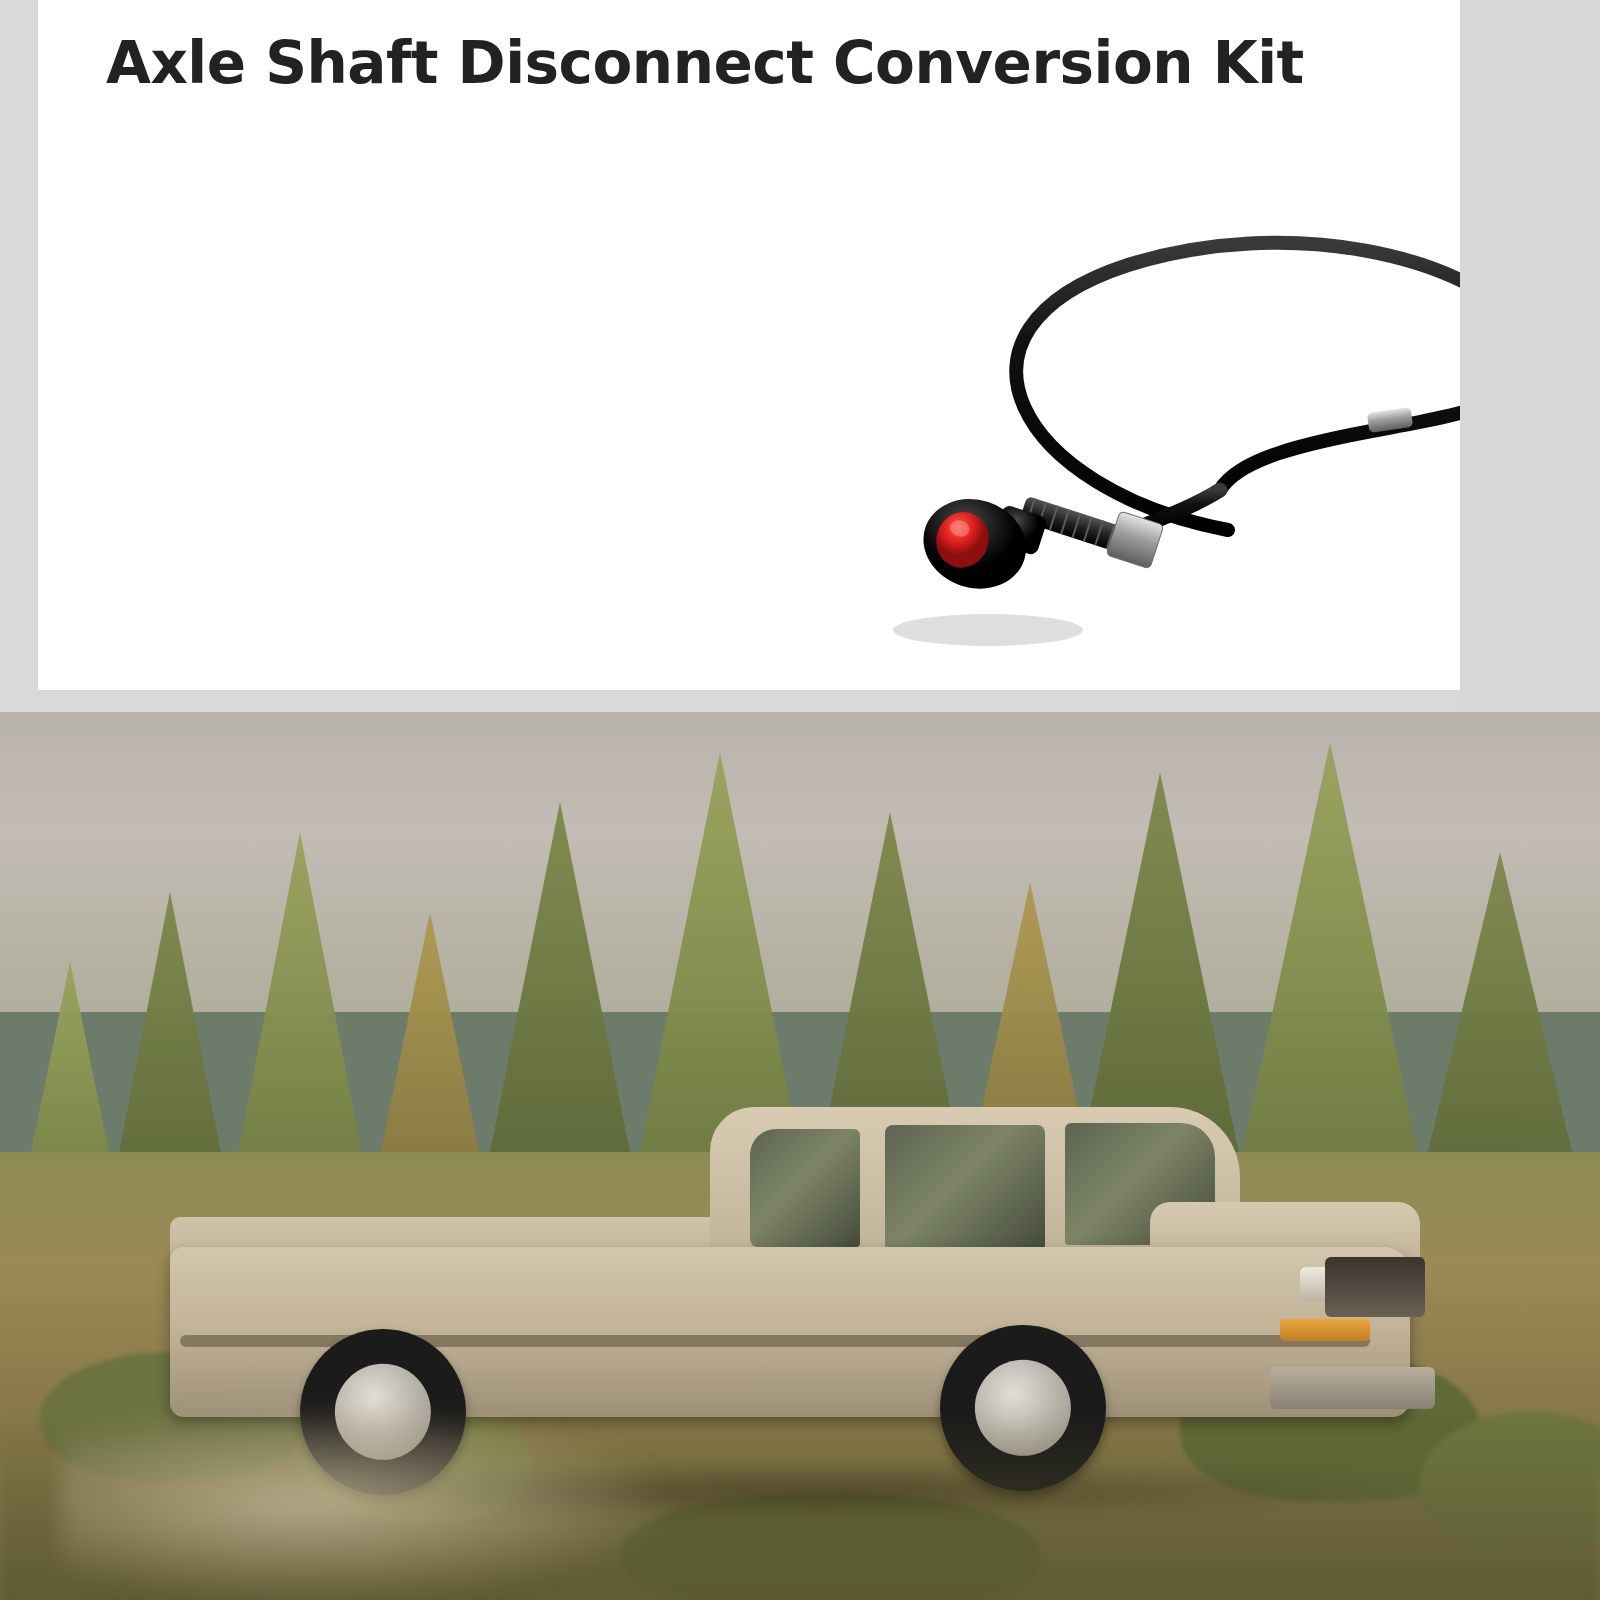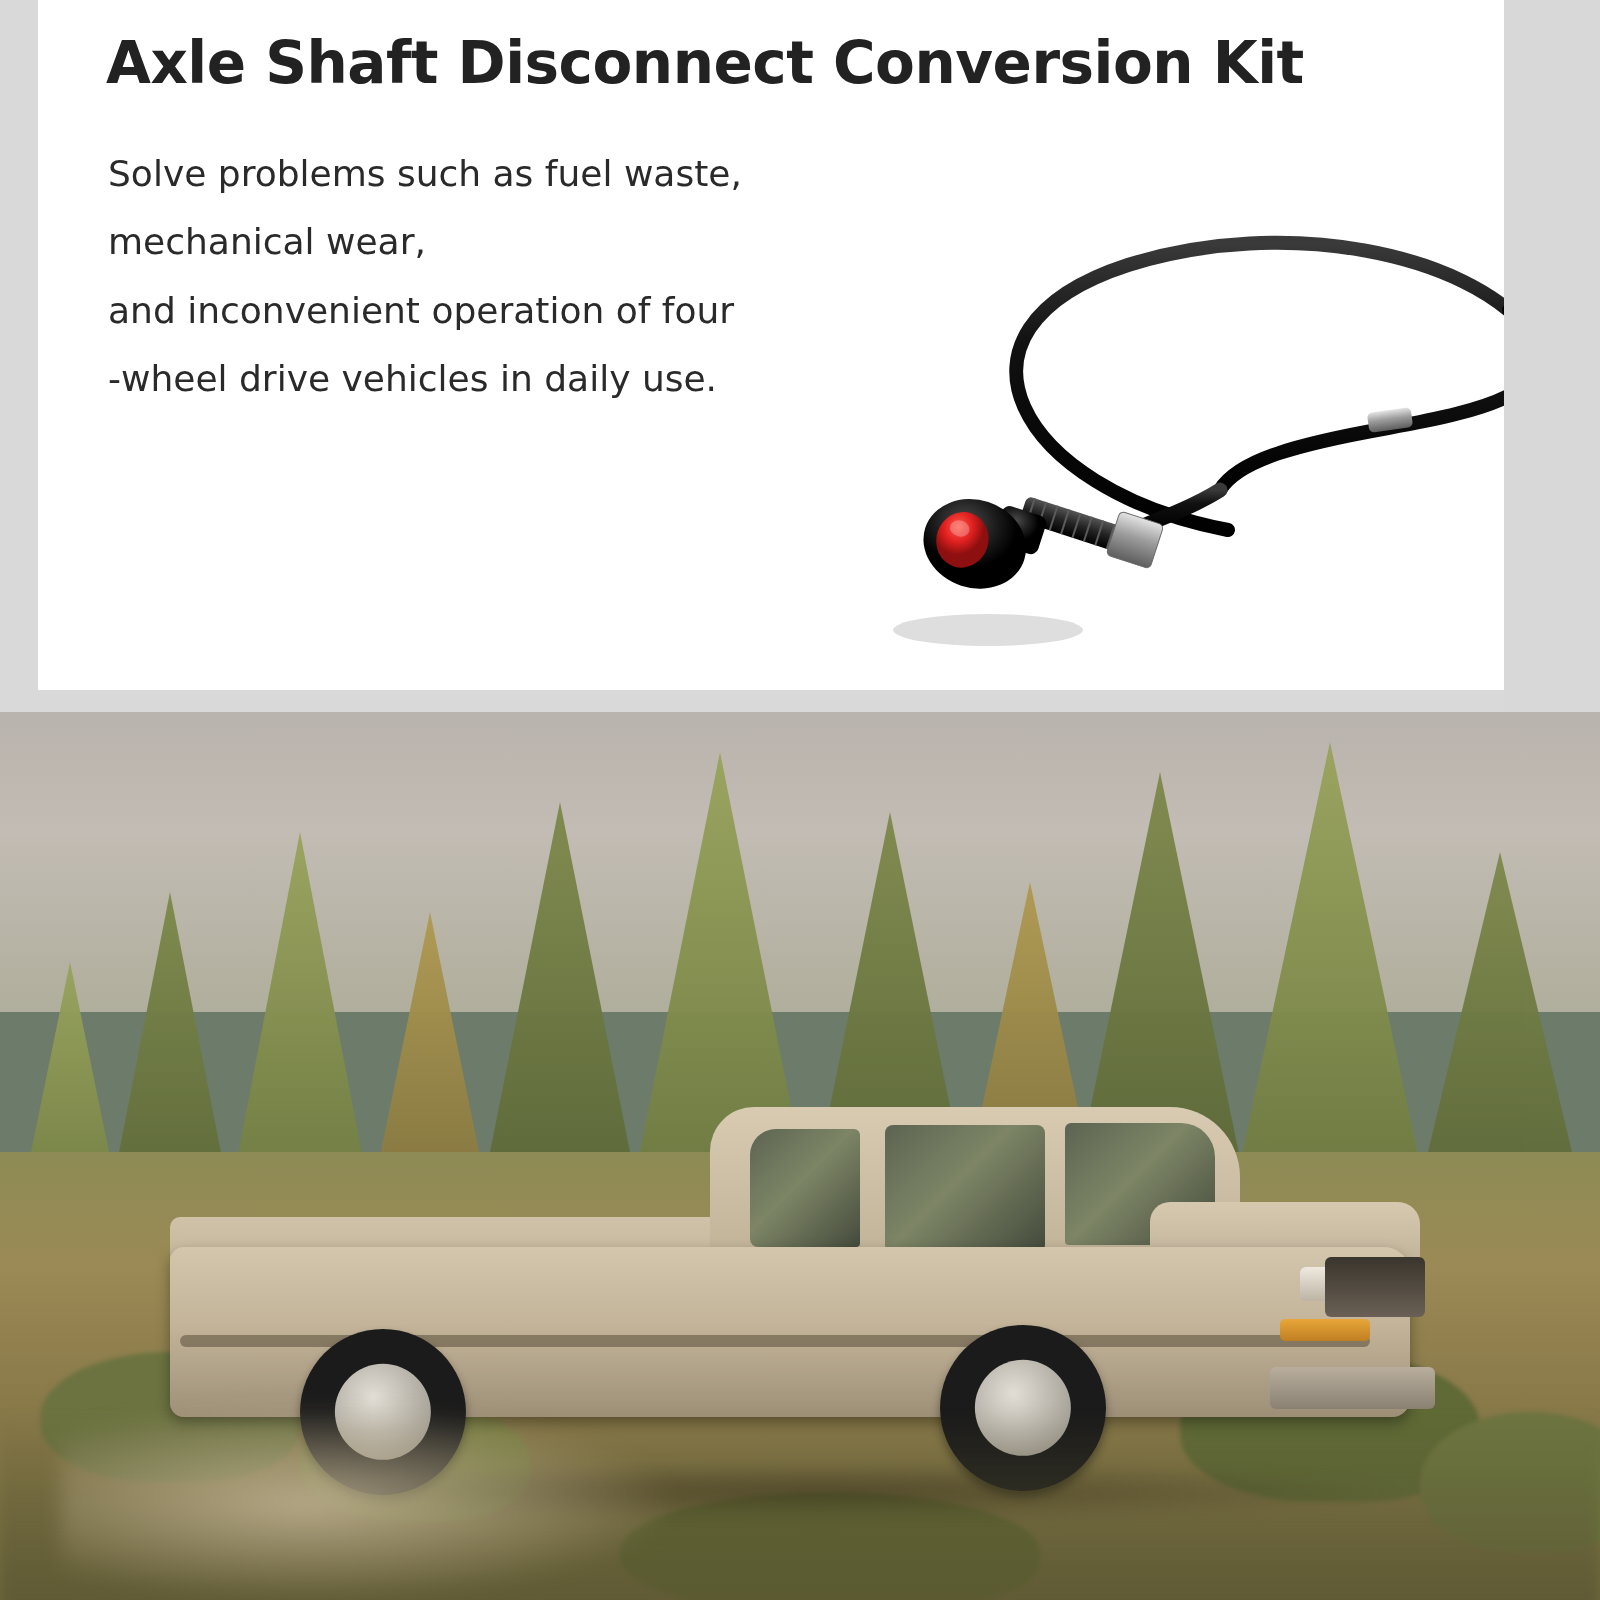--- a/index.html
+++ b/index.html
@@ -22,21 +22,20 @@
 
   
   .top-panel {
     position: absolute;
     left: 0;
     top: 0;
     width: 1460px;
     height: 712px;
     background: #d9d9d9;
     overflow: hidden;
-    padding-left: 44px;
   }
   .top-card {
     position: absolute;
     left: 38px;
     top: 0;
     width: 1562px;
     height: 690px;
     background: #ffffff;
   }
   .title {
@@ -208,23 +207,20 @@
 </head>
 <body>
 
 <div id="page">
 
   <div class="top-panel">
     <div class="top-card">
 
       <div class="title">Axle Shaft Disconnect Conversion Kit</div>
 
-      <div class="para para-1">Solve problems such as fuel waste, mechanical wear,
-and inconvenient operation of four
--wheel drive vehicles in daily use.</div>
 
       <div class="product">
         <svg class="cable-svg" width="760" height="520" viewBox="0 0 760 520">
           <defs>
             <linearGradient id="cableG" x1="0" y1="0" x2="0" y2="1">
               <stop offset="0%" stop-color="#3a3a3a"></stop>
               <stop offset="35%" stop-color="#111111"></stop>
               <stop offset="100%" stop-color="#000000"></stop>
             </linearGradient>
             <linearGradient id="metalG" x1="0" y1="0" x2="0" y2="1">

